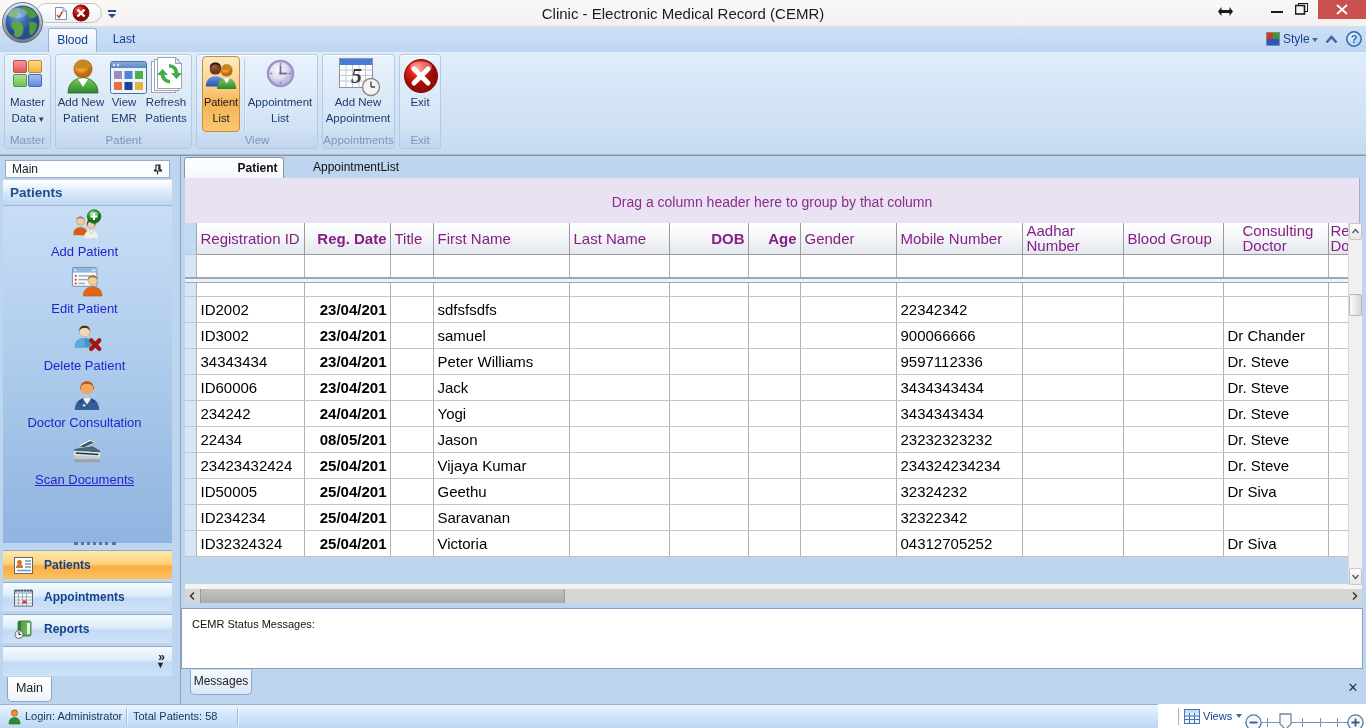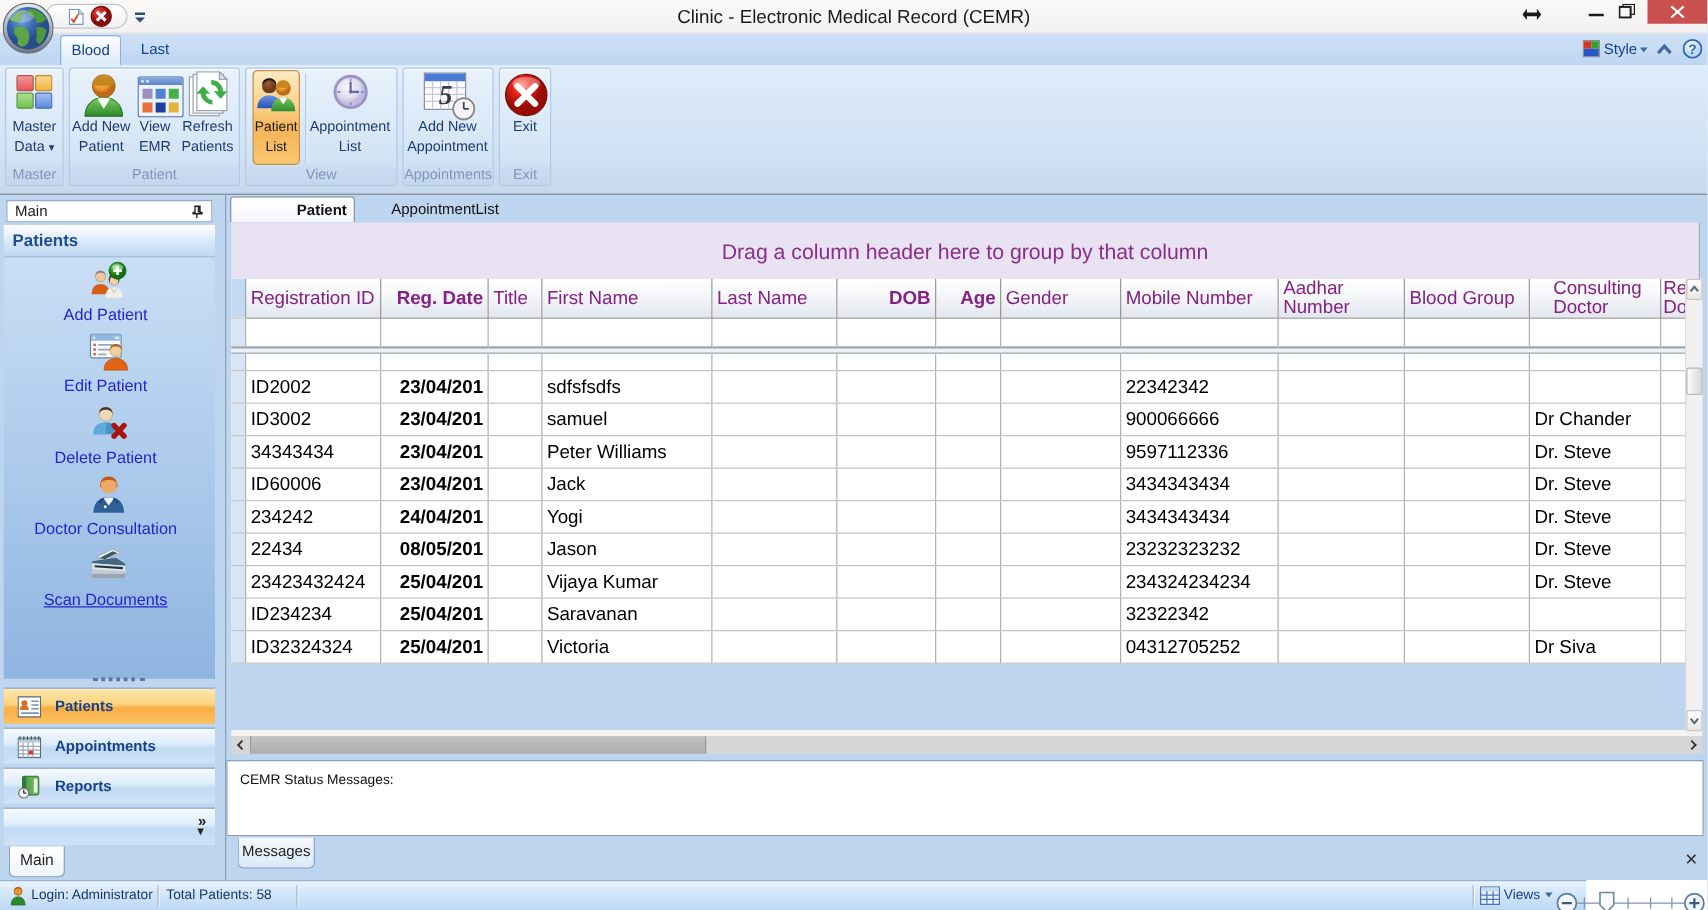--- a/index.html
+++ b/index.html
@@ -32,41 +32,41 @@
 #splitdots { left:74px; top:386px; width:42px; height:3px; border-top:3px dotted #5a76a0; }
 .navbtn { position:absolute; left:3px; width:169px; height:29px; background:linear-gradient(#f7fbfe,#dcebfa 45%,#c2daf4 55%,#cfe2f7); border-top:1px solid #8fabd0; font-size:12px; font-weight:bold; color:#15428b; line-height:28px; padding-left:41px; }
 #nav-patients { background:linear-gradient(#fee7ae,#fcd27c 45%,#f9ae44 55%,#fbc160); }
 .navicon { position:absolute; left:11px; top:5px; width:19px; height:19px; }
 #chevarea { left:3px; top:490px; width:169px; height:30px; background:linear-gradient(#f7fbfe,#dcebfa 45%,#c2daf4 55%,#cfe2f7); border-top:1px solid #8fabd0; }
 #side-bottom-tab { left:7px; top:521px; width:45px; height:25px; background:linear-gradient(#ffffff,#eef4fb); border:1px solid #8ba4c4; border-top:none; border-radius:0 0 5px 5px; font-size:12.5px; color:#222; text-align:center; line-height:23px; }
 
 #ctab-active { left:184px; top:157px; width:100px; height:21px; background:linear-gradient(#ffffff,#f2f6fb); border:1px solid #8a97a6; border-bottom:none; border-radius:3px 3px 0 0; font-weight:bold; font-size:12px; color:#111; text-align:center; line-height:20px;padding-left:47px; }
 #ctab-2 { left:277px; top:157px; font-size:12px; color:#111; line-height:21px;margin-left:36px; }
 
-#groupband { left:185px; top:178px; width:1175px; height:45px; background:#e8e2f3; font-size:17px; color:#8b2e8b; text-align:center; line-height:48px; border-right:1px solid #b0a8c4; }
+#groupband { left:185px; top:178px; width:1175px; height:45px; background:#e8e2f3; font-size:14px; color:#8b2e8b; text-align:center; line-height:48px; border-right:1px solid #b0a8c4; }
 #grid { left:185px; top:223px; background:#fff; border-collapse:collapse; table-layout:fixed; }
 #grid td, #grid th { overflow:hidden; white-space:nowrap; }
 #grid th { height:31px; background:linear-gradient(#ffffff,#f4f6f8 45%,#e2e7ee); border-right:1px solid #9a9a9a; border-bottom:1px solid #9a9a9a; color:#862086; font-weight:normal; font-size:15px; text-align:left; padding:0 3px 0 4px; }
 #grid td { height:26px; border-right:1px solid #b2b2b2; border-bottom:1px solid #c4c4c4; font-size:15px; color:#000; padding:0 3px 0 4px; background:#fff; }
 #grid tr.frow td { height:24px; border-bottom:1px solid #9aa8b6; }
 #grid tr.clip td { height:17px; vertical-align:bottom; border-top:2px solid #9aa8b6; padding-bottom:1px; }
 .ra, #grid th.ra, #grid td.ra { text-align:right;font-weight:bold; }
 .cw { height:16px; overflow:hidden; position:relative; }
 .cw span { position:absolute; bottom:18px; left:0; white-space:nowrap; }
 .cw.r span { left:auto; right:0; }
 #grid td.ind { background:#d7e5f4 !important; } #grid th.ind { background:#c3d9f1; border-right:1px solid #98a8ba; border-bottom-color:#c4c4c4; padding:0; }
 
 #vscroll { left:1348px; top:223px; width:14px; height:362px; background:#f1f0ee; border-left:1px solid #dcdbd9; }
 #hscroll { left:185px; top:589px; width:1177px; height:14px; background:#d6d6d6; }
 
 #msgpanel { left:181px; top:608px; width:1182px; height:61px; background:#fff; border:1px solid #8aa0b8; font-size:11px; color:#111; padding:9px 0 0 10px; }
 #msgtab { left:190px; top:670px; width:62px; height:25px; background:linear-gradient(#f7fafd,#d9e8f8); border:1px solid #8ca8cc; border-top:none; border-radius:0 0 5px 5px; font-size:12px; color:#222; text-align:center; line-height:23px; }
 #msgclose { left:1345px; top:680px; width:16px; height:16px; font-size:13px; color:#333; text-align:center; line-height:16px; }
 
-#statusbar { left:0; top:704px; width:1269px; height:24px; background:linear-gradient(#eaf3fd,#d4e7fa 40%,#bdd7f3); border-top:1px solid #96b1d2; font-size:11px; color:#15355e; }
+#statusbar { left:0; top:704px; width:1158px; height:24px; background:linear-gradient(#eaf3fd,#d4e7fa 40%,#bdd7f3); border-top:1px solid #96b1d2; font-size:11px; color:#15355e; }
 .sep { position:absolute; top:3px; width:1px; height:17px; background:#a4bbd6; box-shadow:1px 0 0 #f0f6fc; }
 </style>
 </head>
 <body>
 
 <div class="abs" id="titlebar"></div>
 <div class="abs" id="title-text">Clinic - Electronic Medical Record (CEMR)</div>
 <svg class="abs" style="left:1217px; top:5px;" width="17" height="13" viewBox="0 0 17 13">
     <path d="M4.5 2 L1 6.5 L4.5 11 L4.5 8 L12.5 8 L12.5 11 L16 6.5 L12.5 2 L12.5 5 L4.5 5 Z" fill="#1a1a1a"></path>
   </svg>
@@ -605,20 +605,36 @@
         <td></td>
         <td></td>
         <td>234324234234</td>
         <td></td>
         <td></td>
         <td>Dr. Steve</td>
         <td></td>
       </tr>
 <tr>
         <td class="ind"></td>
+        <td>ID50005</td>
+        <td class="ra">25/04/201</td>
+        <td></td>
+        <td>Geethu</td>
+        <td></td>
+        <td></td>
+        <td></td>
+        <td></td>
+        <td>32324232</td>
+        <td></td>
+        <td></td>
+        <td>Dr Siva</td>
+        <td></td>
+      </tr>
+<tr>
+        <td class="ind"></td>
         <td>ID234234</td>
         <td class="ra">25/04/201</td>
         <td></td>
         <td>Saravanan</td>
         <td></td>
         <td></td>
         <td></td>
         <td></td>
         <td>32322342</td>
         <td></td>

